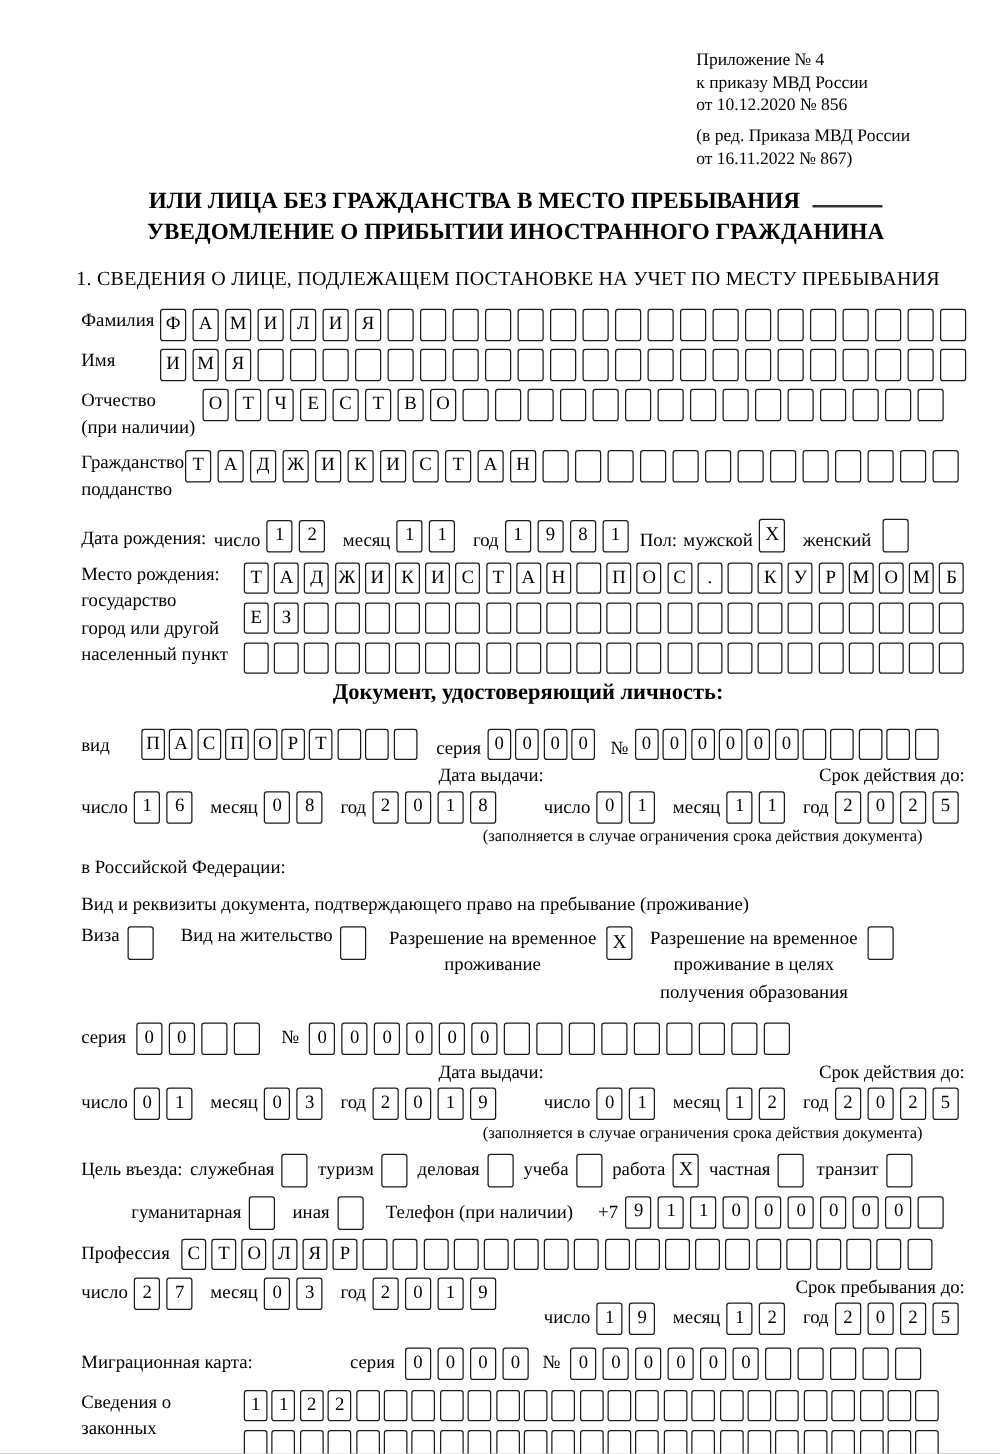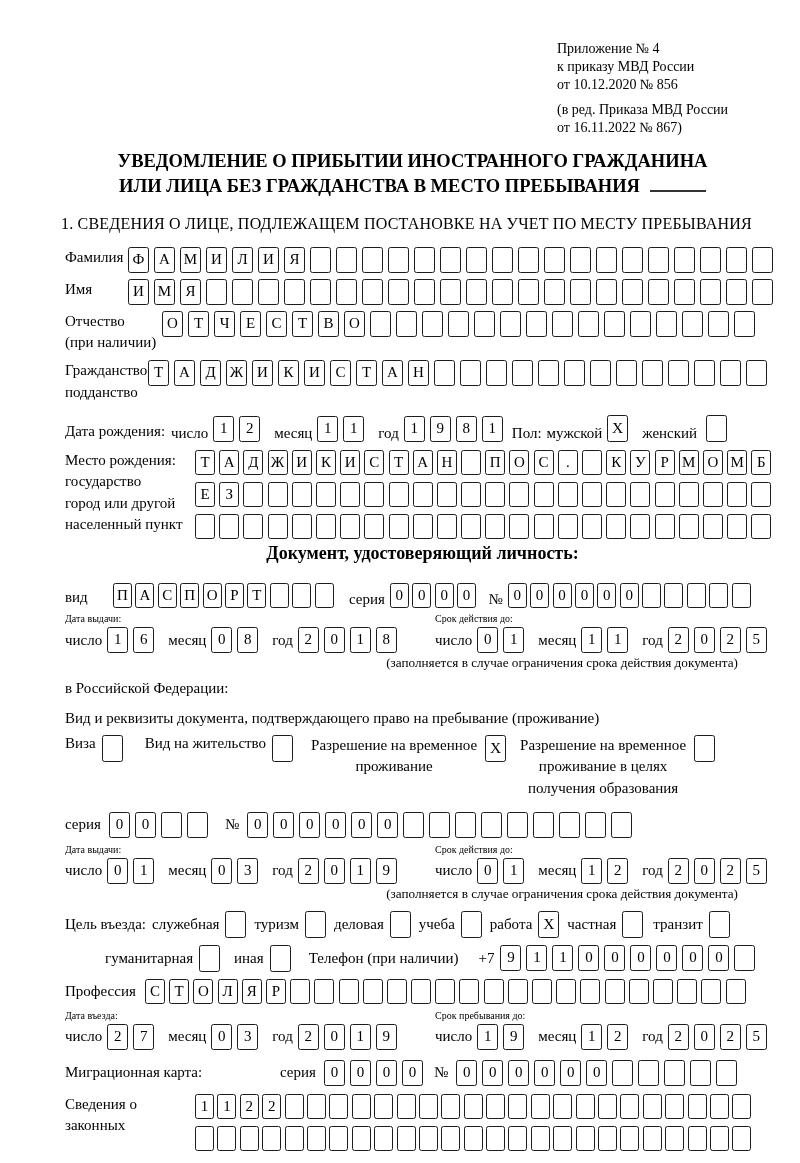--- a/index.html
+++ b/index.html
@@ -18,21 +18,21 @@
   .boxes{display:flex;flex:0 0 auto}
   .cbox{flex:0 0 auto;width:21px;height:26px;border:1.8px solid #1c1c1c;border-radius:2.5px;
         margin-right:5px;text-align:center;font-size:15px;line-height:22px;background:#fff}
   .sm .cbox{width:20px;margin-right:4.2px;height:25px}
   .xs .cbox{width:19px;margin-right:3.4px;height:25px}
   .chk{flex:0 0 auto;display:inline-block;width:21px;height:27px;border:1.8px solid #1c1c1c;
        border-radius:2.5px;text-align:center;font-size:15.5px;line-height:23px}
   .note{font-size:13.2px}
   .dcol-l{width:370px;flex:0 0 auto}
   .dcol-r{flex:0 0 auto}
-  .dhead{font-size:10px;text-align:left;margin-bottom:3px}
+  .dhead{font-size:15px;text-align:right;margin-bottom:3px}
   .dline{display:flex;align-items:center;white-space:nowrap}
   .dl1{font-size:15px;margin-right:5px;flex:0 0 auto}
   .dl2{font-size:15px;margin:0 5px 0 9px;flex:0 0 auto}
   .opt-lbl{font-size:15px;margin-right:6px;flex:0 0 auto}
   .opt-multi{font-size:15px;text-align:center;line-height:1.45;flex:0 0 auto;margin-right:8px}
   .gap8{width:8px;flex:0 0 auto}.gap10{width:10px;flex:0 0 auto}
   .gap14{width:14px;flex:0 0 auto}.gap18{width:18px;flex:0 0 auto}.gap22{width:22px;flex:0 0 auto}
 </style>
 </head>
 <body>
@@ -42,24 +42,24 @@
   <div class="hdr">
     <div>Приложение № 4</div>
     <div>к приказу МВД России</div>
     <div>от 10.12.2020 № 856</div>
     <div class="hdr-gap"></div>
     <div>(в ред. Приказа МВД России</div>
     <div>от 16.11.2022 № 867)</div>
   </div>
 
   <div class="title">
-    <div>УВЕДОМЛЕНИЕ О ПРИБЫТИИ ИНОСТРАННОГО ГРАЖДАНИНА</div>
     <div>
       <span>ИЛИ ЛИЦА БЕЗ ГРАЖДАНСТВА В МЕСТО ПРЕБЫВАНИЯ</span><span class="blank-line"></span>
     </div>
+    <div>УВЕДОМЛЕНИЕ О ПРИБЫТИИ ИНОСТРАННОГО ГРАЖДАНИНА</div>
   </div>
 
   <div class="sec-head">1. СВЕДЕНИЯ О ЛИЦЕ, ПОДЛЕЖАЩЕМ ПОСТАНОВКЕ НА УЧЕТ ПО МЕСТУ ПРЕБЫВАНИЯ</div>
 
   <div class="row" style="margin-top:14px">
     <div class="lbl" style="width:63px">Фамилия</div>
     <div class="boxes">
         <span class="cbox">Ф</span>
         <span class="cbox">А</span>
         <span class="cbox">М</span>
@@ -560,21 +560,20 @@
         <span class="cbox"></span>
         <span class="cbox"></span>
         <span class="cbox"></span>
         <span class="cbox"></span>
         <span class="cbox"></span>
       </div>
   </div>
 
   <div class="row" style="margin-top:6px">
     <div class="dcol-l">
-      <div class="dhead">Дата въезда:</div>
       <div class="dline">
         <span class="dl1">число</span>
         <span class="boxes">
             <span class="cbox">2</span>
             <span class="cbox">7</span>
           </span>
         <span class="dl2">месяц</span>
         <span class="boxes">
             <span class="cbox">0</span>
             <span class="cbox">3</span>

